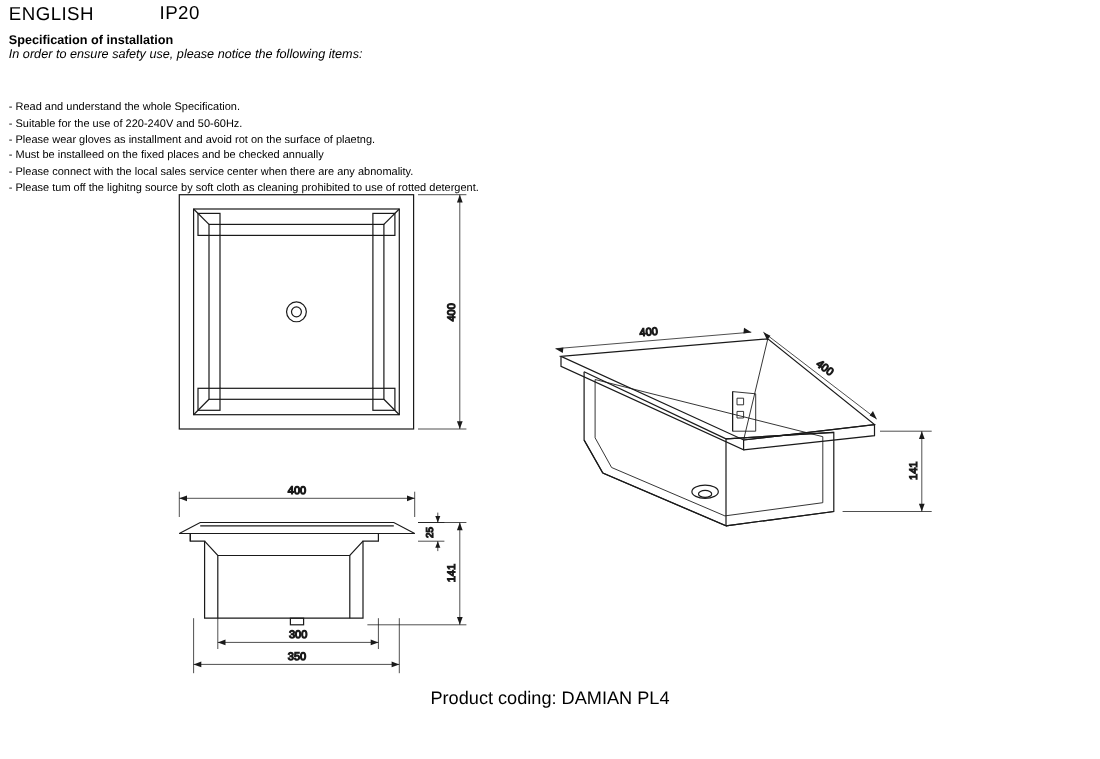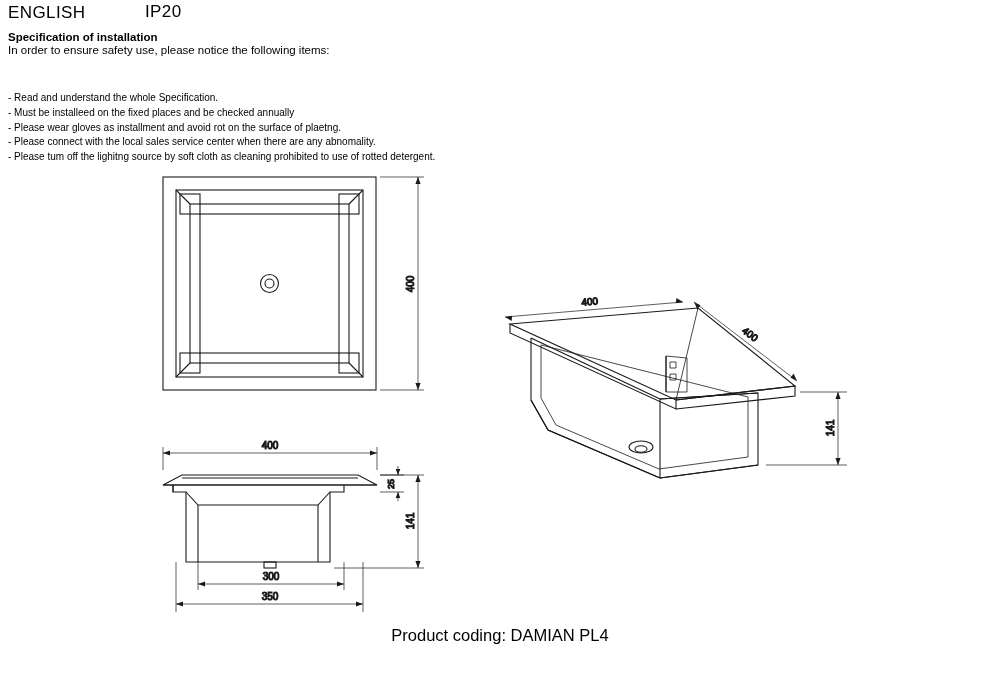--- a/index.html
+++ b/index.html
@@ -40,20 +40,21 @@
     left: 8px;
     top: 31px;
     font-size: 11.5px;
     font-weight: bold;
   }
   .spec-sub {
     position: absolute;
     left: 8px;
     top: 44px;
     font-size: 11.5px;
+    font-style: italic;
   }
   .spec-list {
     position: absolute;
     left: 8px;
     top: 59px;
     font-size: 10px;
     line-height: 14.8px;
     margin-top: 32px;
   }
   .spec-list div {
@@ -77,22 +78,23 @@
 
 <div id="sheet">
 
   <div class="hdr-lang">ENGLISH</div>
   <div class="hdr-ip">IP20</div>
 
   <div class="spec-title">Specification of installation</div>
   <div class="spec-sub">In order to ensure safety use, please notice the following items:</div>
   <div class="spec-list">
     <div>- Read and understand the whole Specification.</div>
+    <div>- Suitable for the use of 220-240V and 50-60Hz.</div>
+    <div>- Please wear gloves as installment and avoid rot on the surface of plaetng.</div>
     <div>- Must be installeed on the fixed places and be checked annually</div>
-    <div>- Please wear gloves as installment and avoid rot on the surface of plaetng.</div>
     <div>- Please connect with the local sales service center when there are any abnomality.</div>
     <div>- Please tum off the lighitng source by soft cloth as cleaning prohibited to use of rotted detergent.</div>
   </div>
 
   <svg width="1000" height="690" viewBox="0 0 1000 690" style="position:absolute;left:0;top:0;">
     <g fill="none" stroke="#1a1a1a" stroke-width="1.1" stroke-linejoin="miter" stroke-linecap="butt">
 
       <g>
 
         <rect x="163" y="177" width="213" height="213"></rect>

